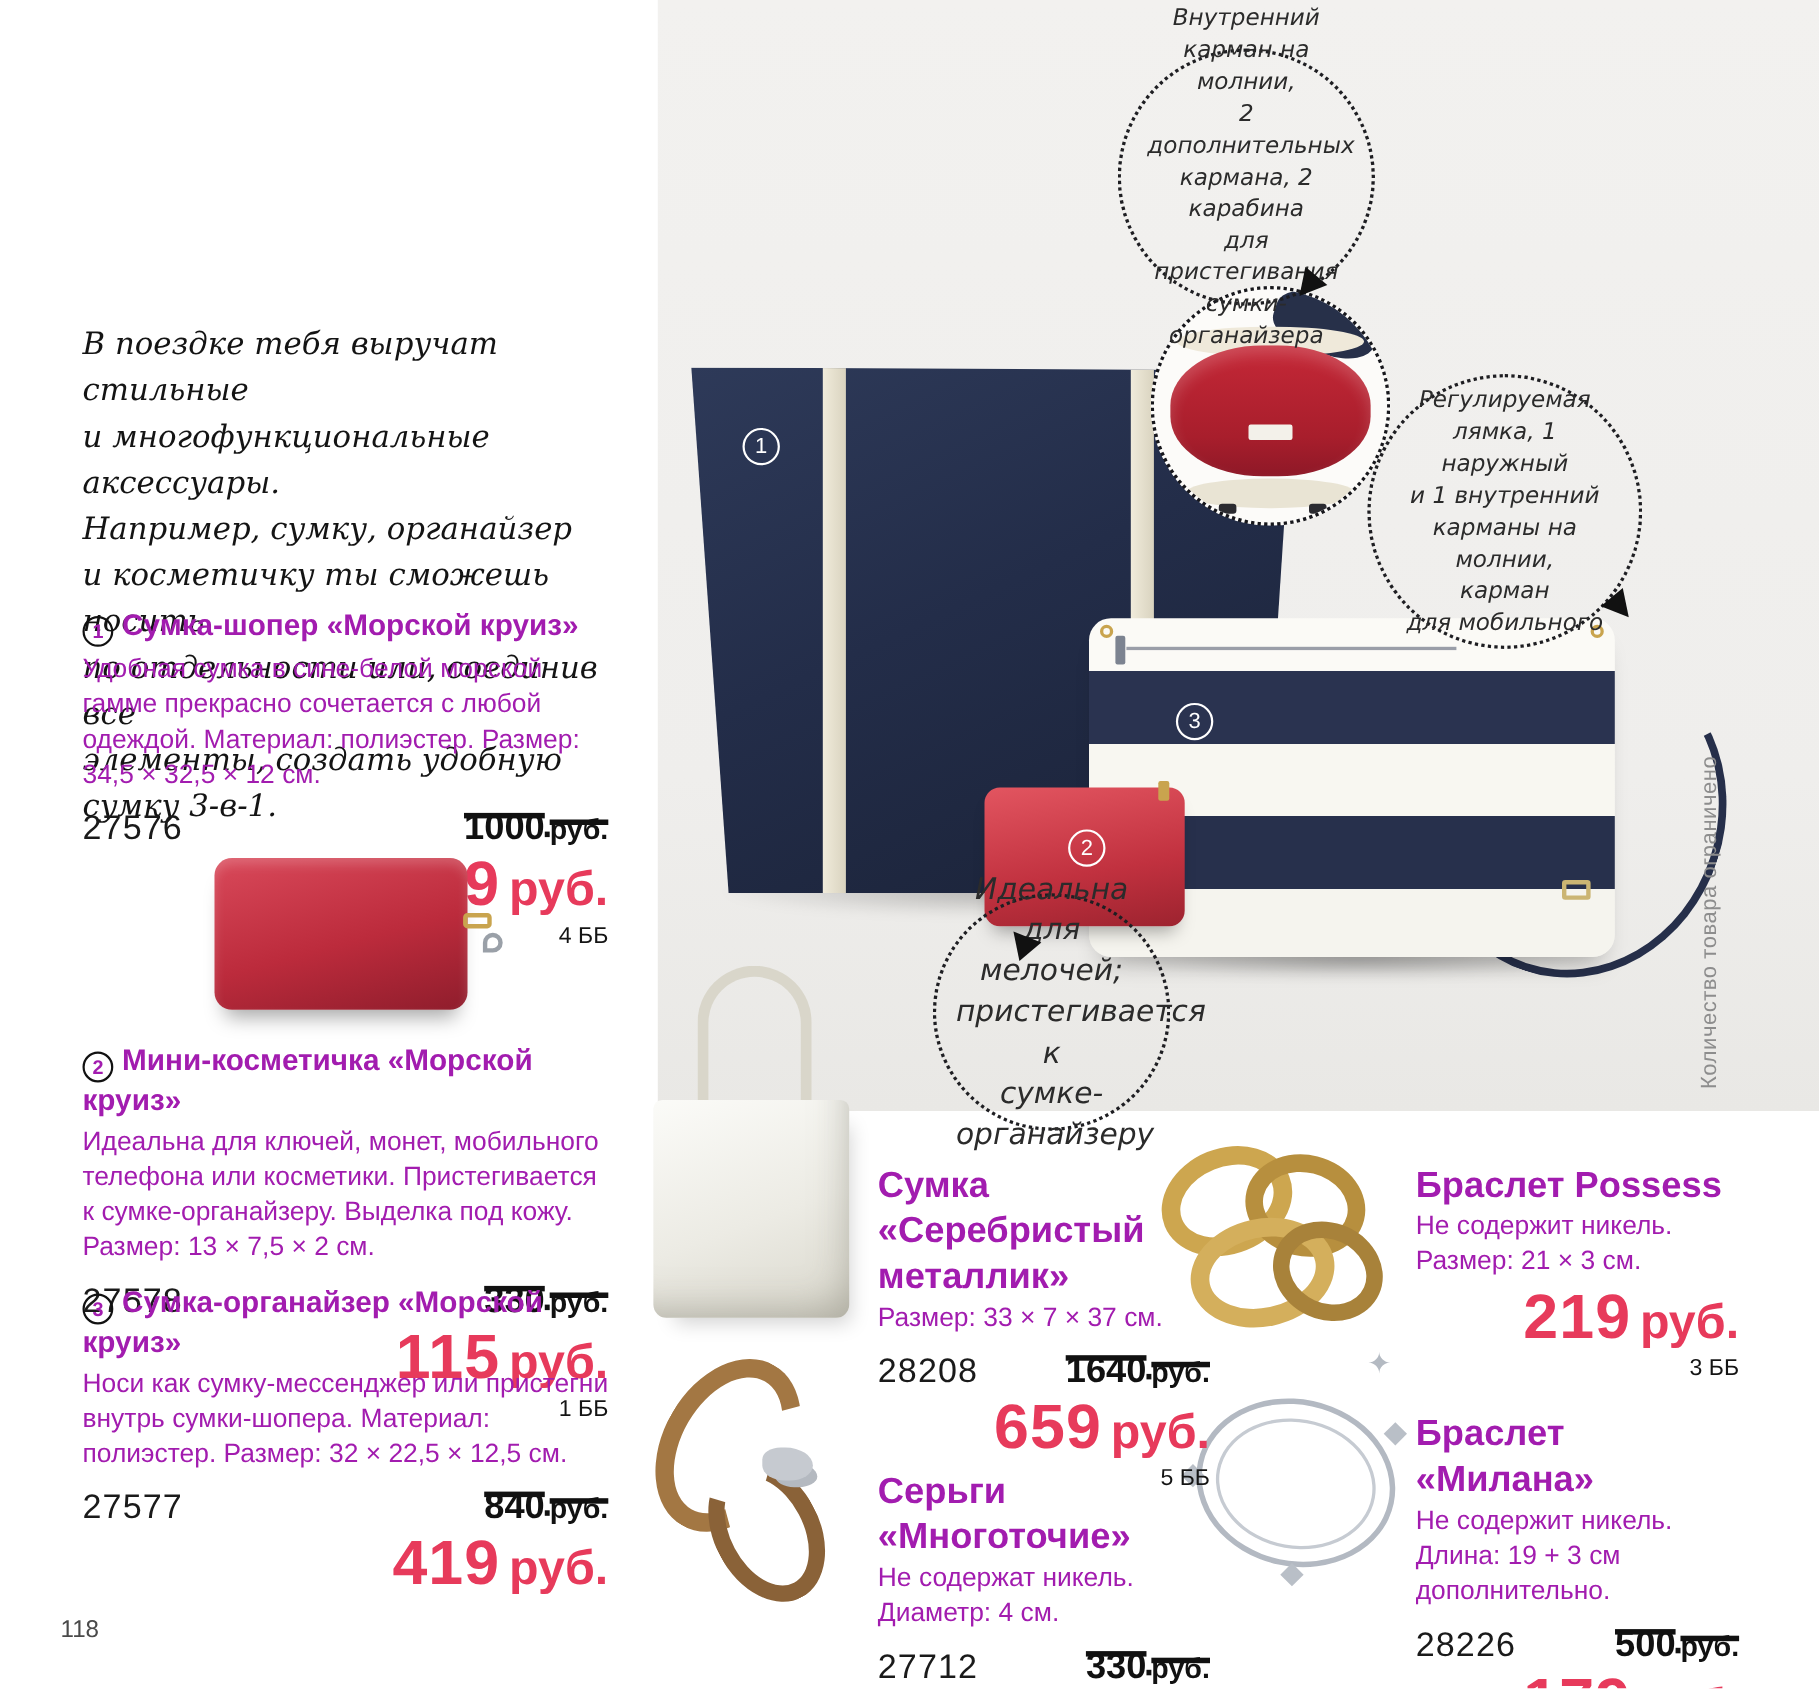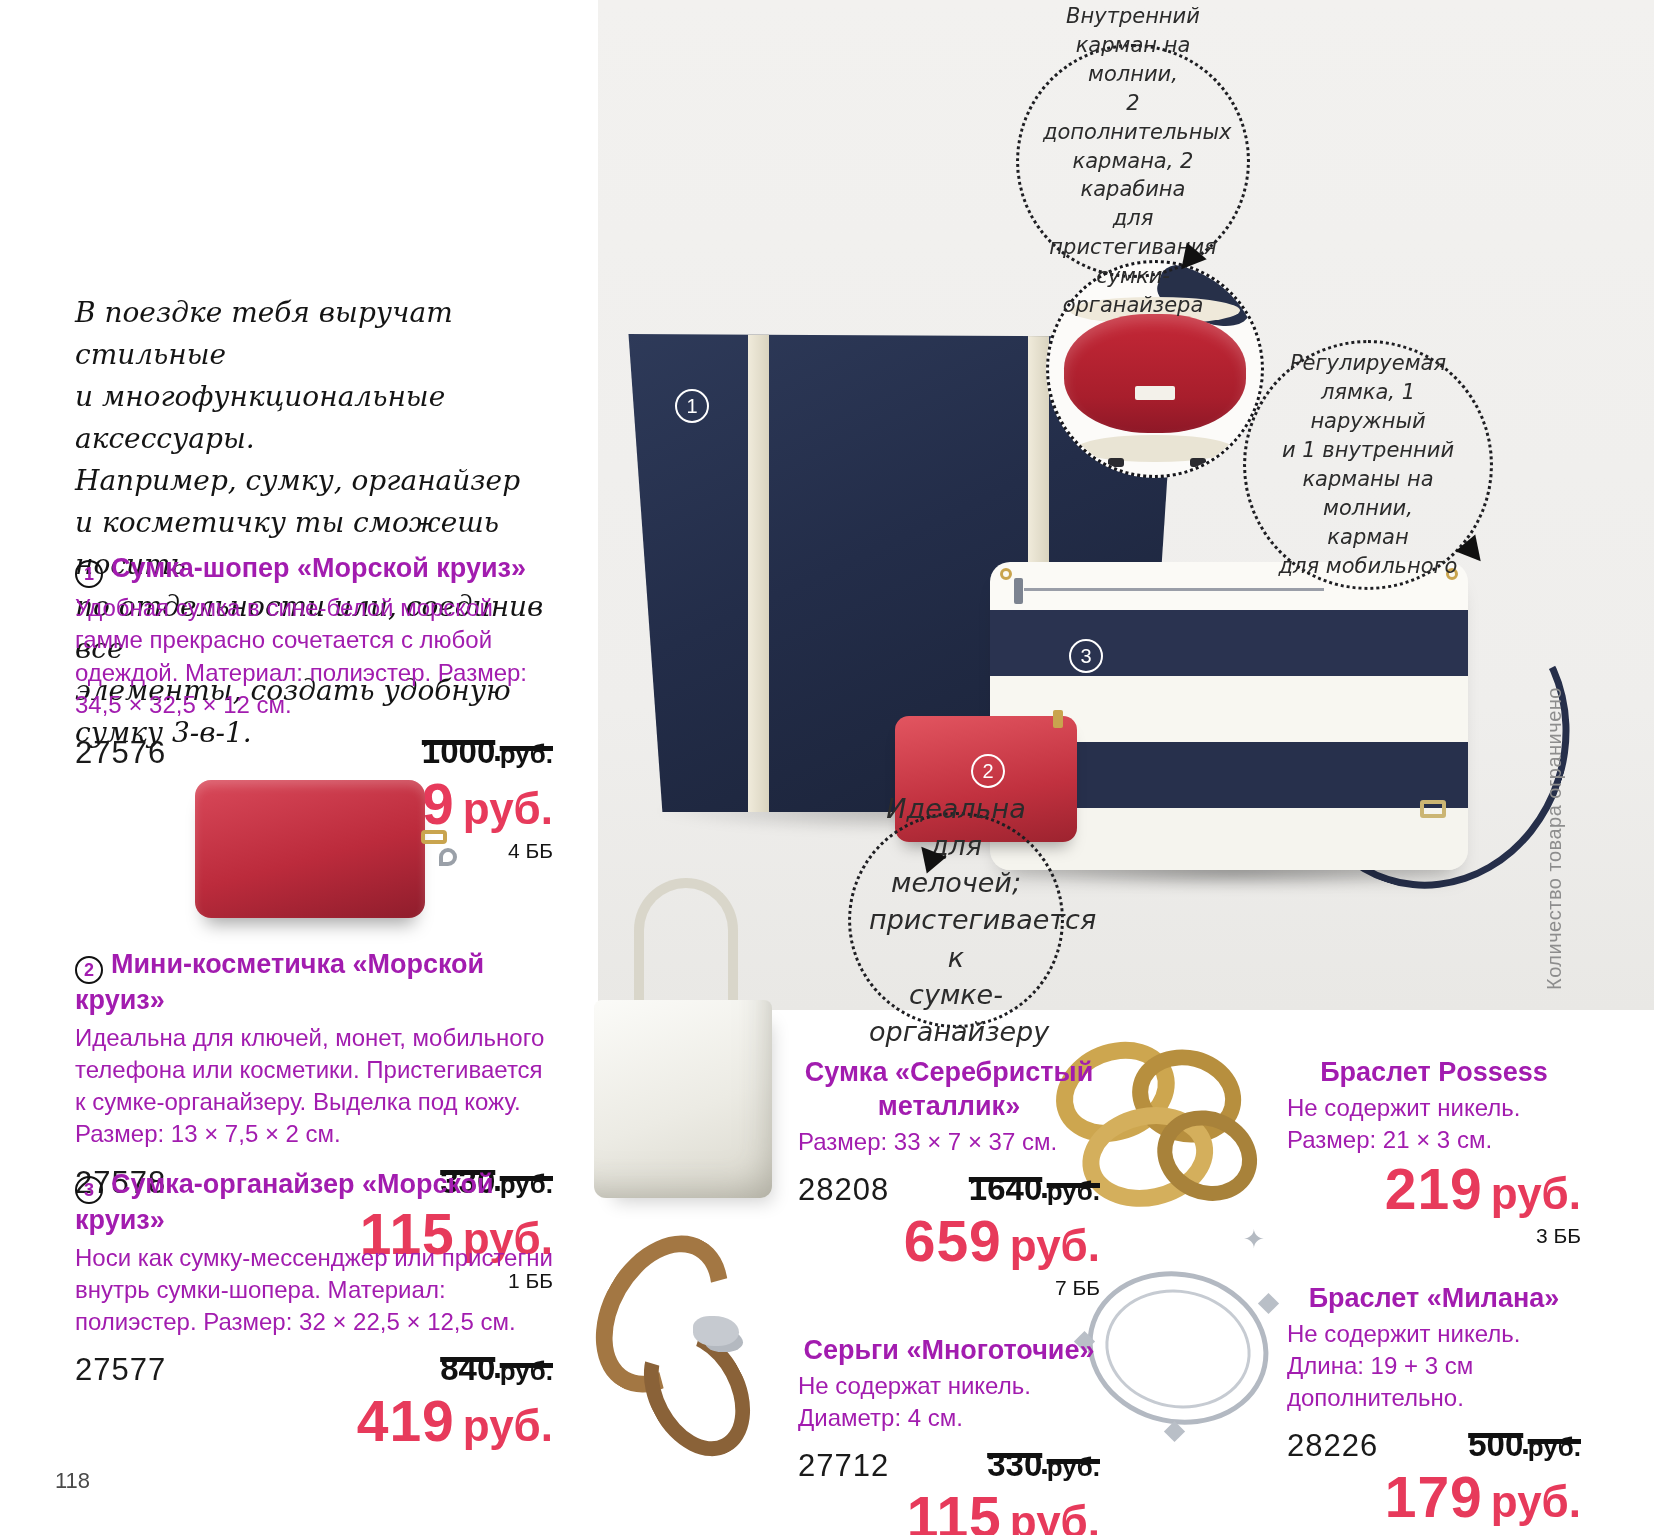--- a/index.html
+++ b/index.html
@@ -114,21 +114,21 @@
   .pcode { font-size:31px; font-weight:normal; letter-spacing:1px; }
   .oldp { text-decoration:line-through; text-decoration-thickness:5px; color:#111; white-space:nowrap; }
   .onum { font-size:33px; font-weight:bold; }
   .ounit { font-size:26px; font-weight:bold; }
   .newp { text-align:right; margin-top:0px; color:var(--accent); white-space:nowrap; }
   .nnum { font-size:57px; font-weight:bold; letter-spacing:1px; }
   .nunit { font-size:44px; font-weight:bold; margin-left:8px; }
   .bb { text-align:right; font-size:21px; margin-top:2px; color:#141414; }
 
   .bprod { width:300px; }
-  .bprod .ptitle { font-size:27px;text-align:center; }
+  .bprod .ptitle { font-size:33px; }
   .bprod .pdesc { margin-top:2px; }
 
   .pagenum { position:absolute; left:55px; top:1468px; font-size:22px; color:#4a4a4a; }
 
   
   .redpouch-img { position:absolute; left:185px; top:772px; width:270px; height:160px; }
   .redpouch-body {
     position:absolute; left:10px; top:8px; width:230px; height:138px; border-radius:16px;
     background:linear-gradient(165deg,#d9495a 0%,#bc2b3c 55%,#8f1d2c 100%);
     box-shadow:0 16px 18px -10px rgba(0,0,0,.35), inset 0 6px 10px rgba(255,255,255,.18);
@@ -299,21 +299,21 @@
   </div>
 
   <section class="prod bprod" style="left:798px; top:1056px; width:302px;">
     <h3 class="ptitle">Сумка «Серебристый металлик»</h3>
     <p class="pdesc">Размер: 33 × 7 × 37 см.</p>
     <div class="crow">
       <span class="pcode">28208</span>
       <span class="oldp"><span class="onum">1640</span> <span class="ounit">руб.</span></span>
     </div>
     <div class="newp"><span class="nnum">659</span><span class="nunit">руб.</span></div>
-    <div class="bb">7 ББ</div>
+    <div class="bb">5 ББ</div>
   </section>
 
   <section class="prod bprod" style="left:798px; top:1334px; width:302px;">
     <h3 class="ptitle">Серьги «Многоточие»</h3>
     <p class="pdesc">Не содержат никель. Диаметр: 4 см.</p>
     <div class="crow">
       <span class="pcode">27712</span>
       <span class="oldp"><span class="onum">330</span> <span class="ounit">руб.</span></span>
     </div>
     <div class="newp"><span class="nnum">115</span><span class="nunit">руб.</span></div>

